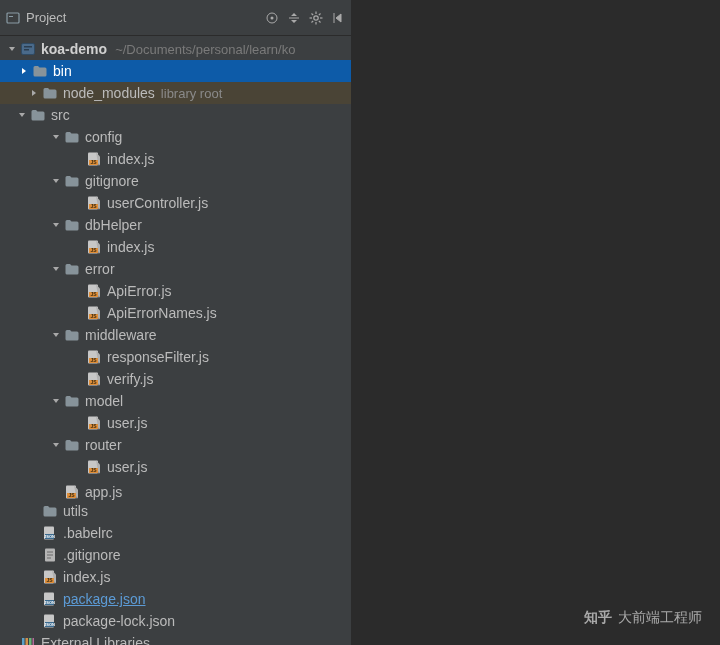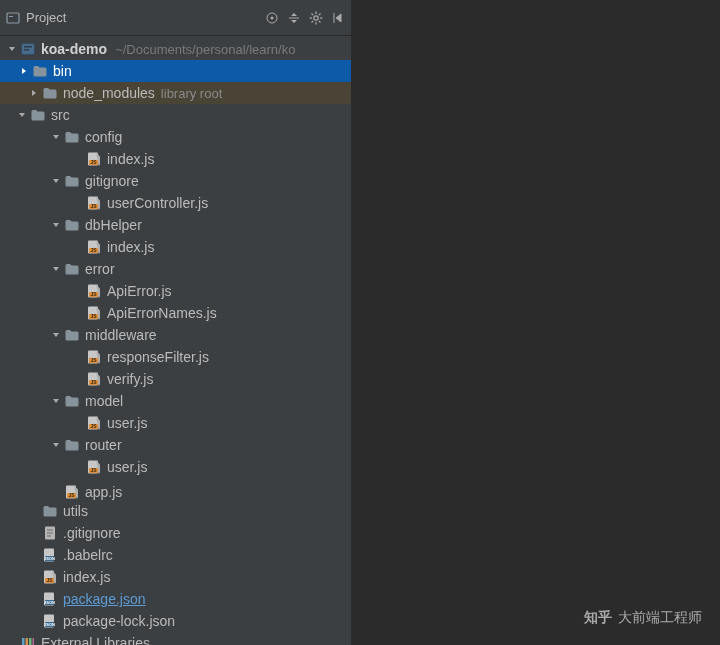--- a/index.html
+++ b/index.html
@@ -374,38 +374,38 @@
           <svg width="16" height="16" viewBox="0 0 16 16">
             <path d="M1.5 4.5 Q1.5 3 3 3 H6 L7.5 4.5 H13 Q14.5 4.5 14.5 6 V12 Q14.5 13.5 13 13.5 H3 Q1.5 13.5 1.5 12 Z" fill="#87939a"></path>
           </svg>
         </span>
         <span class="label">utils</span>
       </div>
       <div class="row" style="padding-left: 28px;">
         <span class="arrow empty"></span>
         <span class="icon">
           <svg width="16" height="16" viewBox="0 0 16 16">
+            <rect x="2" y="1.5" width="10" height="13" rx="1" fill="#c7c7c7"></rect>
+            <rect x="3" y="9" width="9" height="5" fill="#3a6a8f"></rect>
+            <text x="7.5" y="13.2" font-size="4" text-anchor="middle" fill="#fff" font-weight="bold">JSON</text>
+          </svg>
+        </span>
+        <span class="label">.babelrc</span>
+      </div>
+      <div class="row" style="padding-left: 28px;">
+        <span class="arrow empty"></span>
+        <span class="icon">
+          <svg width="16" height="16" viewBox="0 0 16 16">
             <rect x="3" y="1.5" width="10" height="13" rx="1" fill="#b5b5b5"></rect>
             <line x1="5" y1="5" x2="11" y2="5" stroke="#6a6a6a"></line>
             <line x1="5" y1="8" x2="11" y2="8" stroke="#6a6a6a"></line>
             <line x1="5" y1="11" x2="9" y2="11" stroke="#6a6a6a"></line>
           </svg>
         </span>
         <span class="label">.gitignore</span>
-      </div>
-      <div class="row" style="padding-left: 28px;">
-        <span class="arrow empty"></span>
-        <span class="icon">
-          <svg width="16" height="16" viewBox="0 0 16 16">
-            <rect x="2" y="1.5" width="10" height="13" rx="1" fill="#c7c7c7"></rect>
-            <rect x="3" y="9" width="9" height="5" fill="#3a6a8f"></rect>
-            <text x="7.5" y="13.2" font-size="4" text-anchor="middle" fill="#fff" font-weight="bold">JSON</text>
-          </svg>
-        </span>
-        <span class="label">.babelrc</span>
       </div>
       <div class="row" style="padding-left: 28px;">
         <span class="arrow empty"></span>
         <span class="icon">
           <svg width="16" height="16" viewBox="0 0 16 16">
             <rect x="2" y="1.5" width="10" height="13" rx="1" fill="#c7c7c7"></rect>
             <path d="M10 1.5 L14 5.5 V13 Q14 14.5 12.5 14.5" fill="#b0b0b0"></path>
             <rect x="3" y="9" width="9" height="5" fill="#e08f3a"></rect>
             <text x="7.5" y="13.2" font-size="5" text-anchor="middle" fill="#3a2a10" font-weight="bold">JS</text>
           </svg>

